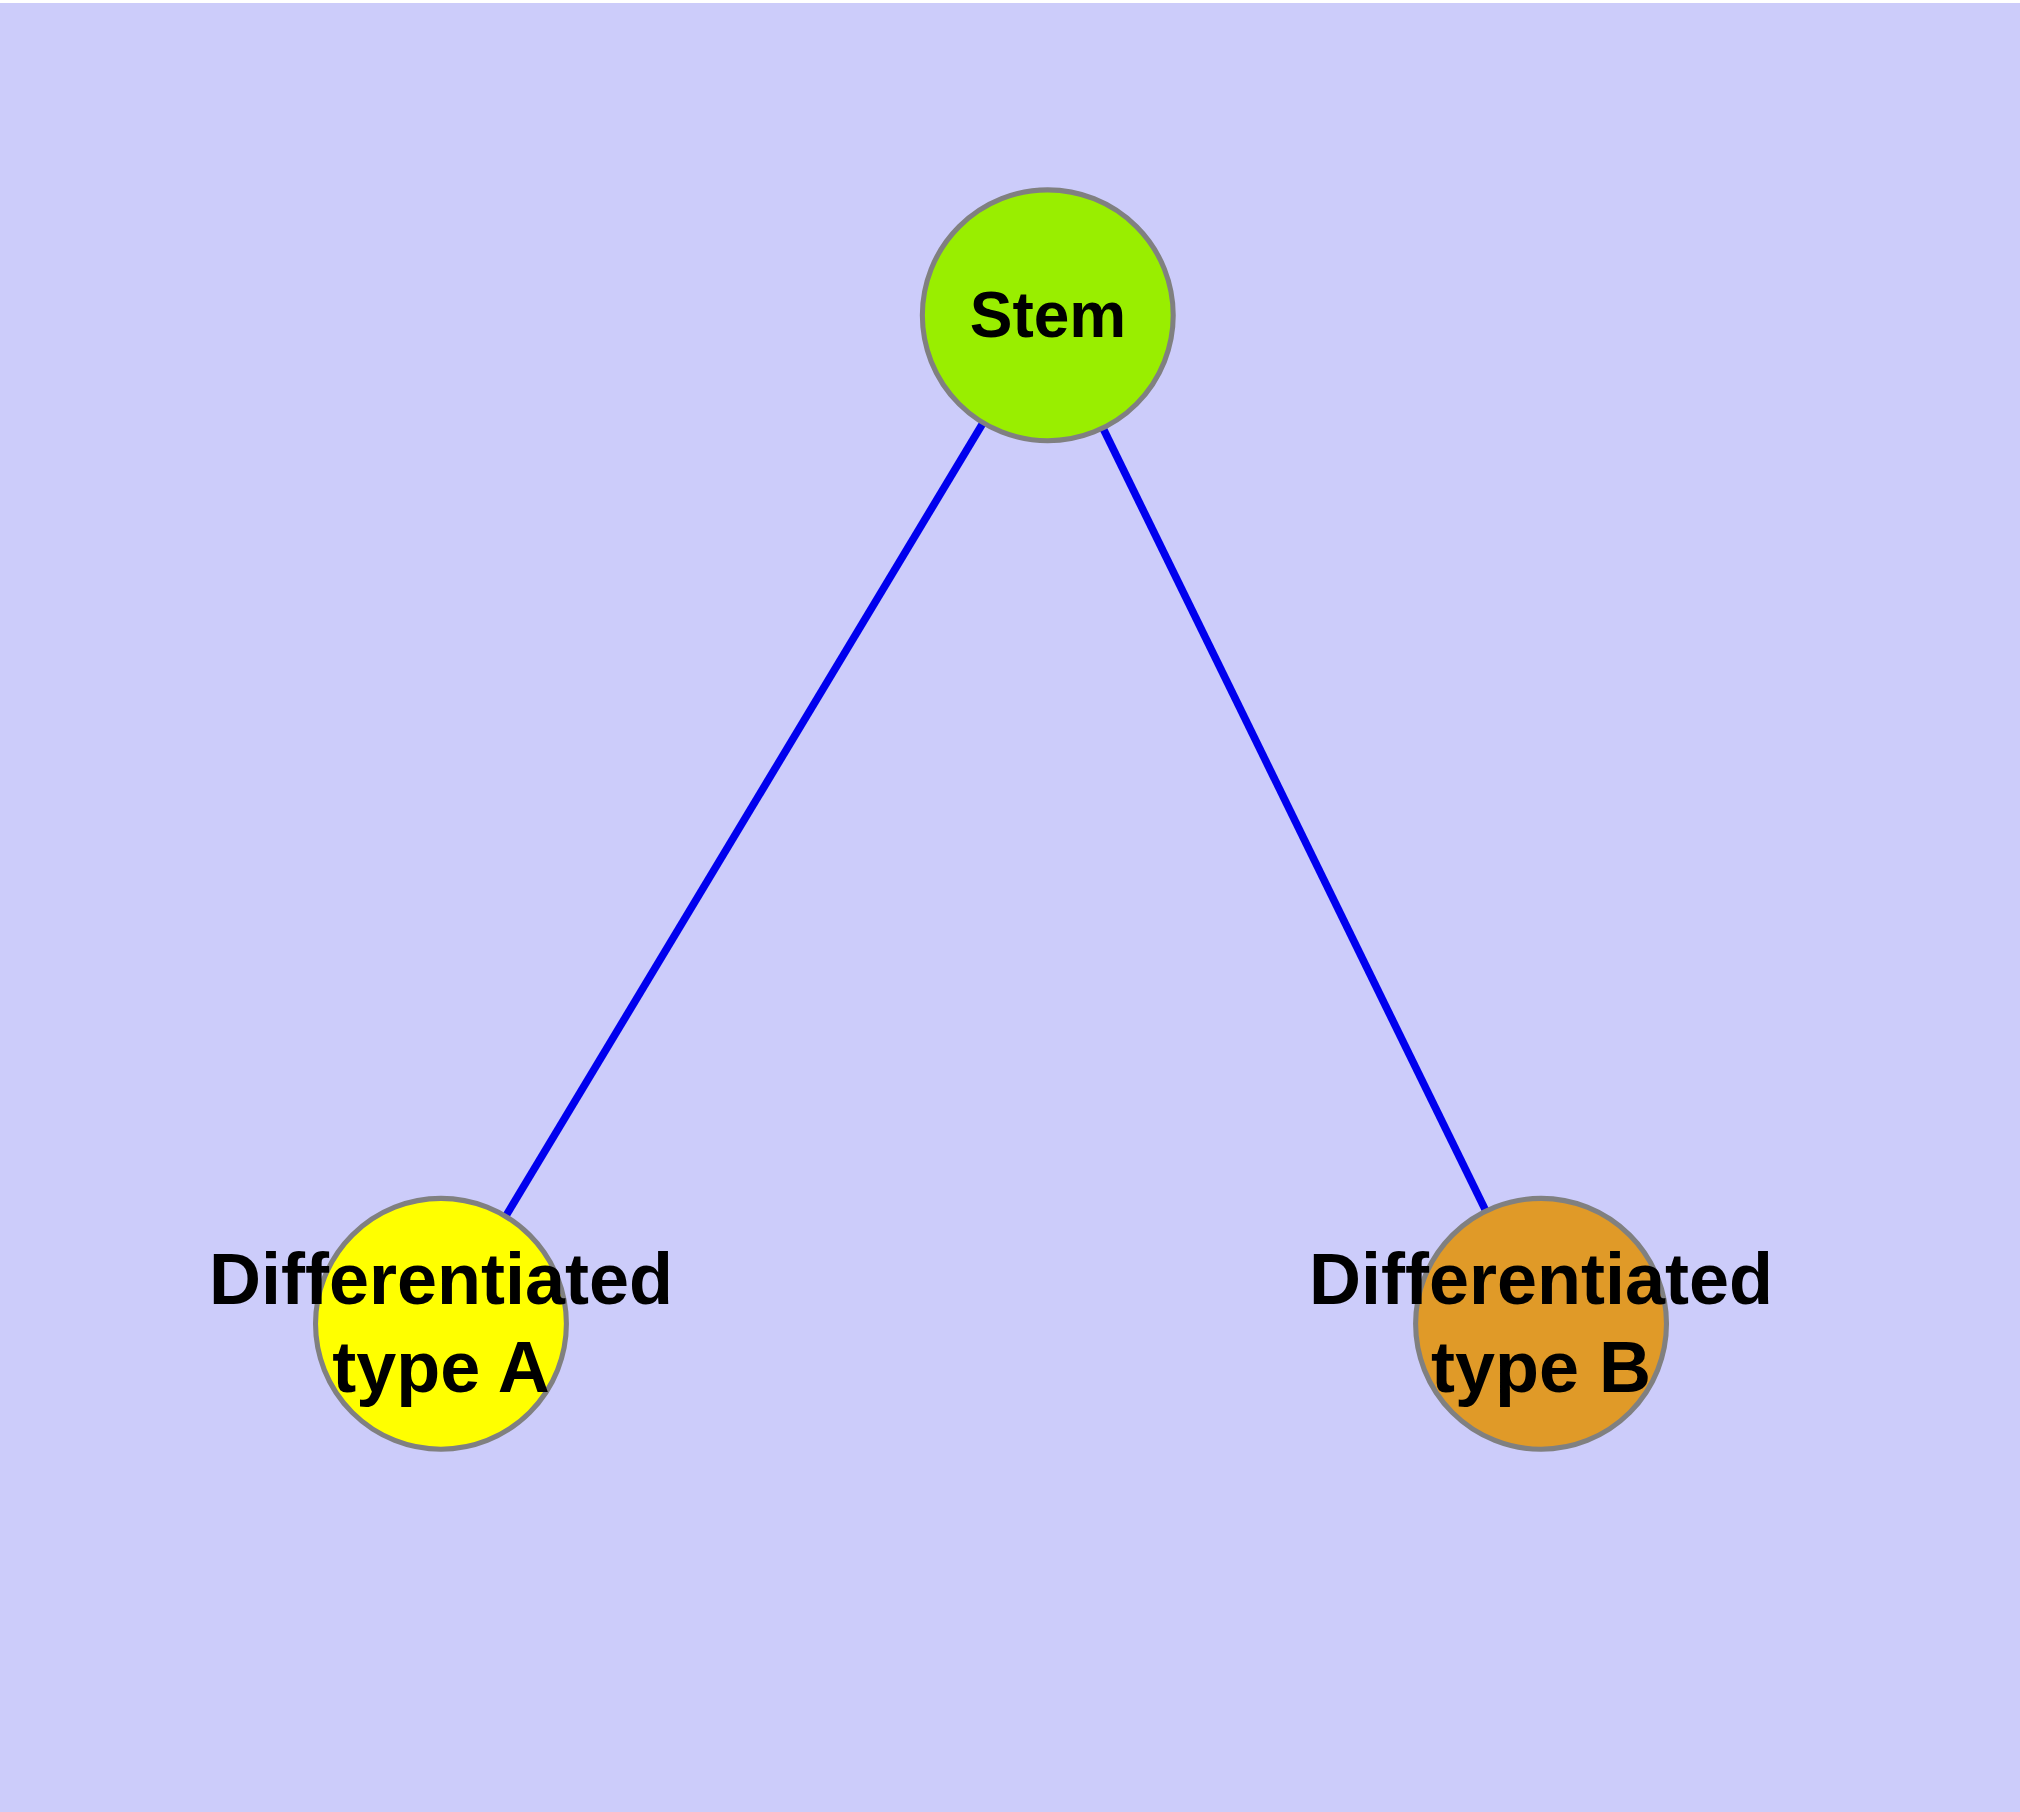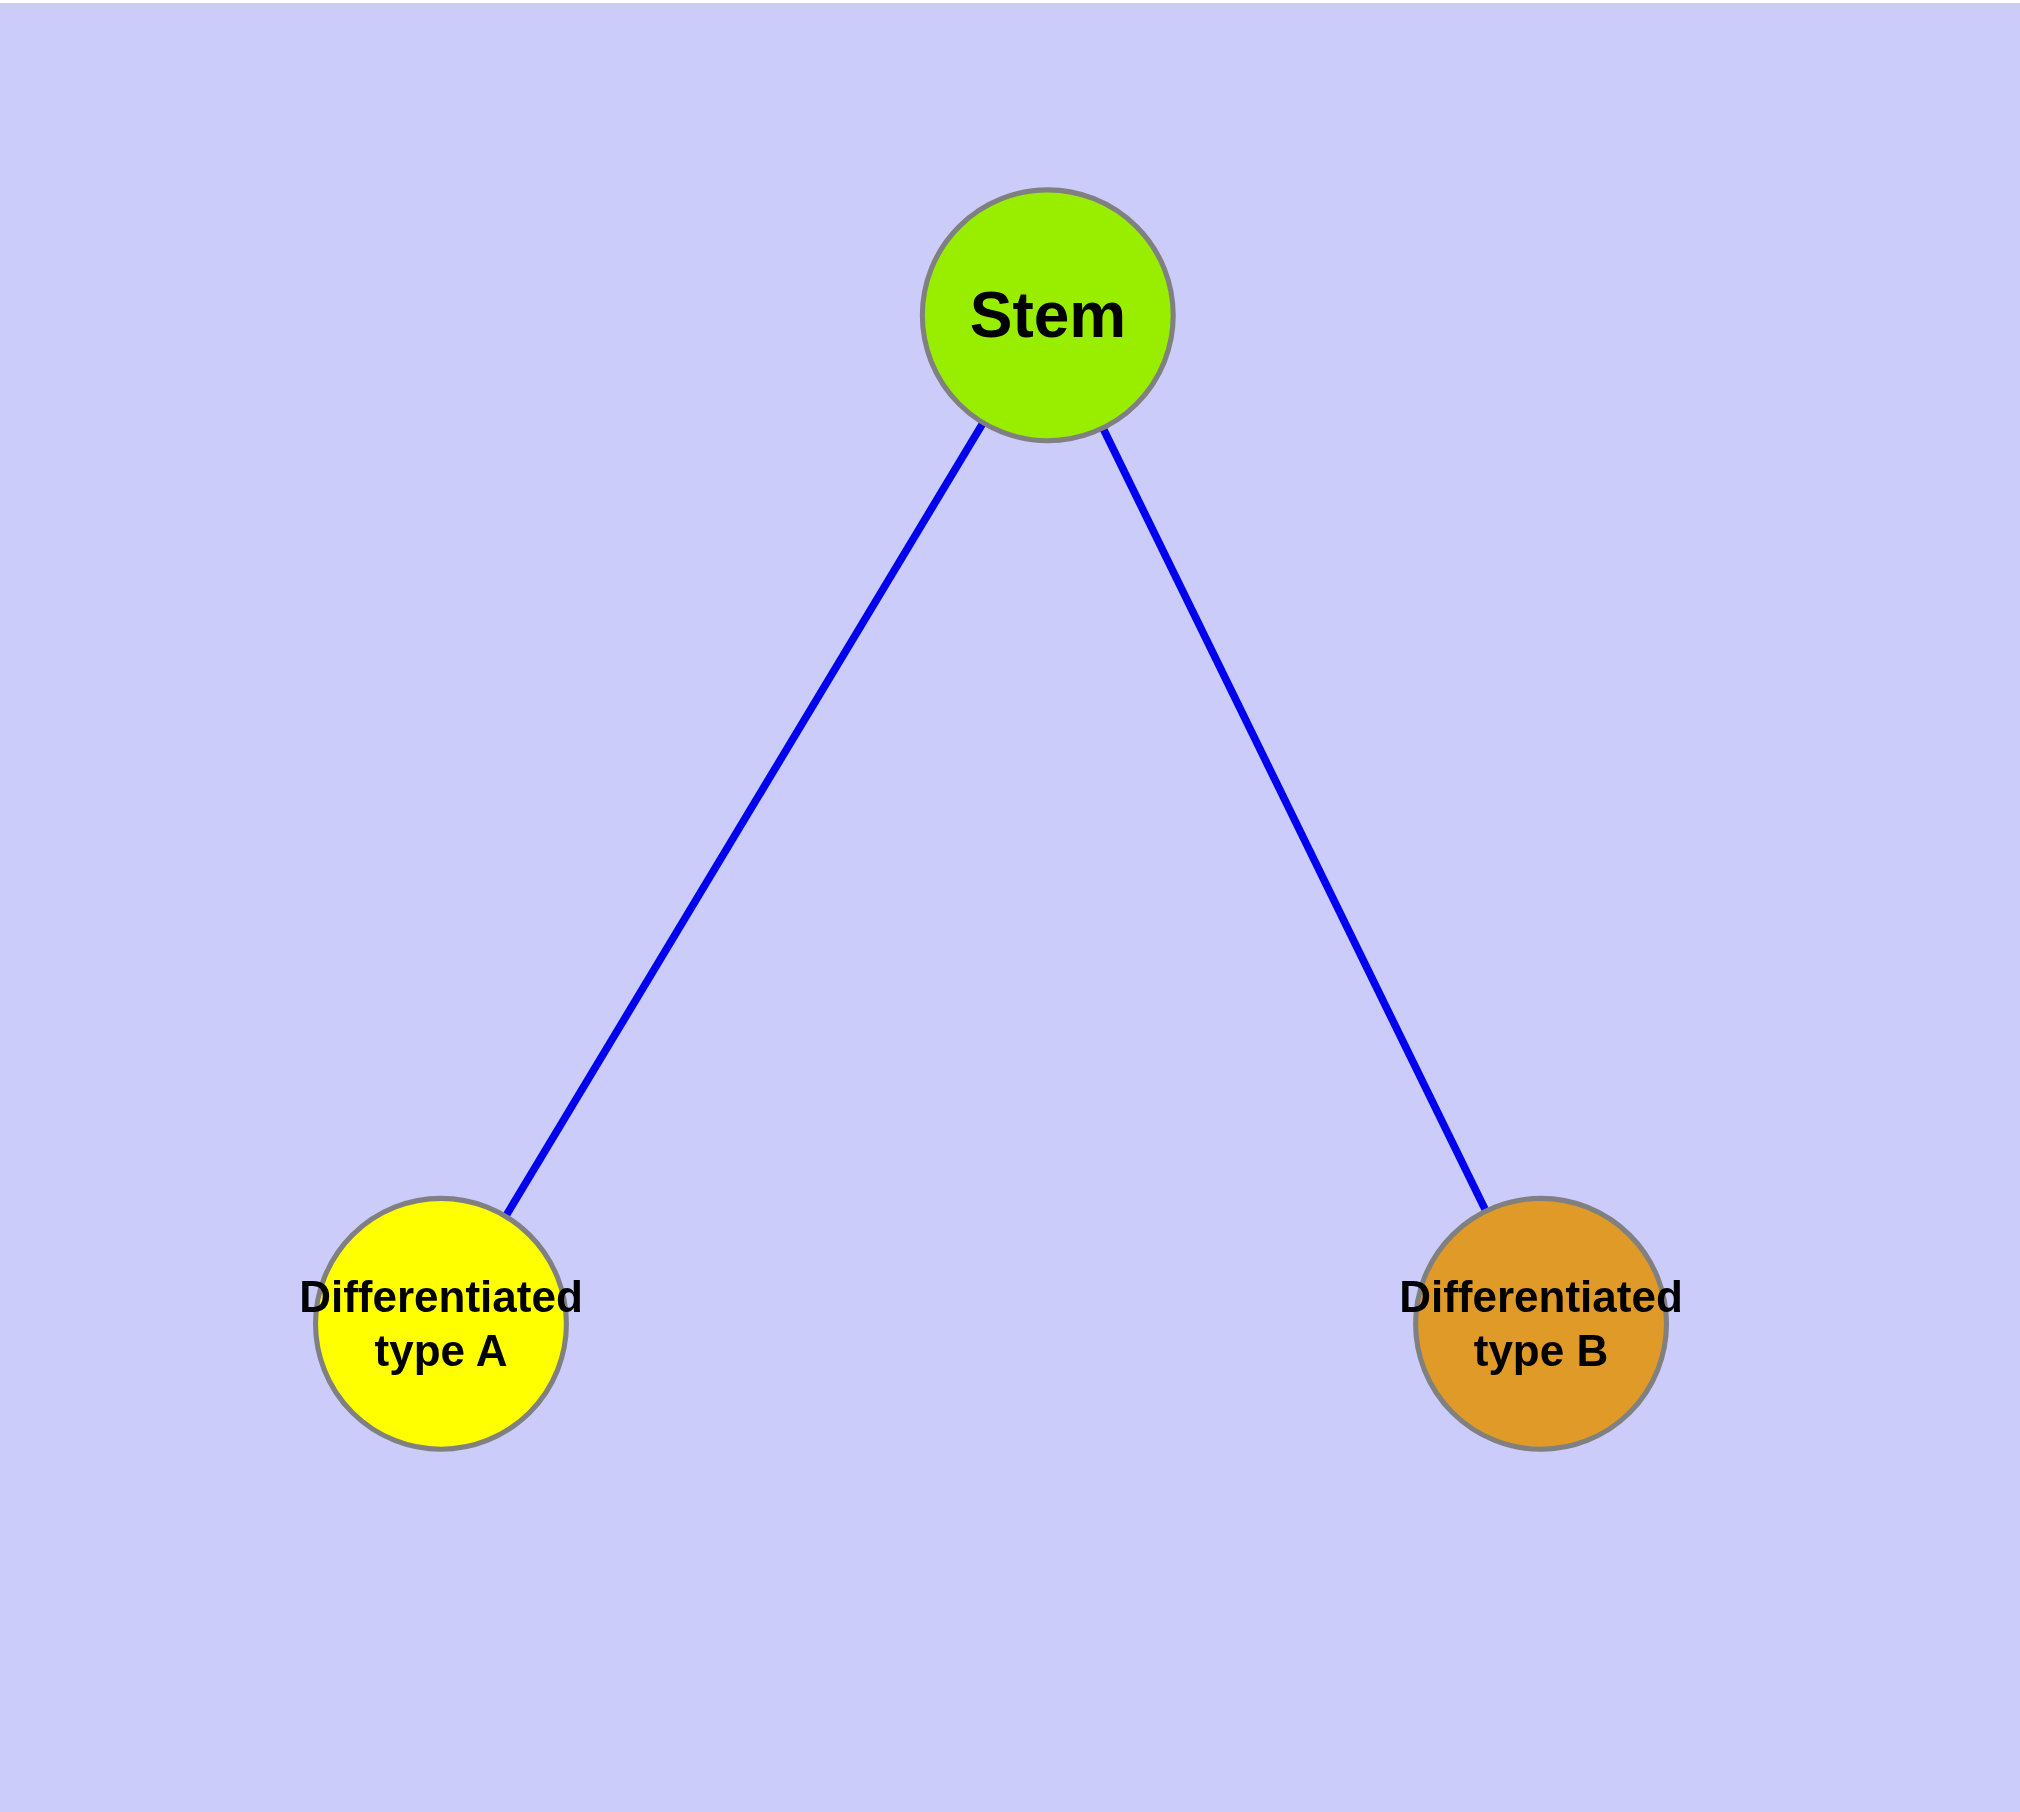--- a/index.html
+++ b/index.html
@@ -29,21 +29,21 @@
     color: #000000;
     white-space: pre;
     line-height: 1.22;
     pointer-events: none;
     transform: translate(-50%, -50%);
   }
   .label-stem {
     font-size: 64px;
   }
   .label-diff {
-    font-size: 44px;
+    font-size: 72px;
   }
   .top-strip {
     position: absolute;
     left: 0;
     top: 0;
     width: 2021px;
     height: 3.4px;
     background: #ffffff;
   }
 </style>

